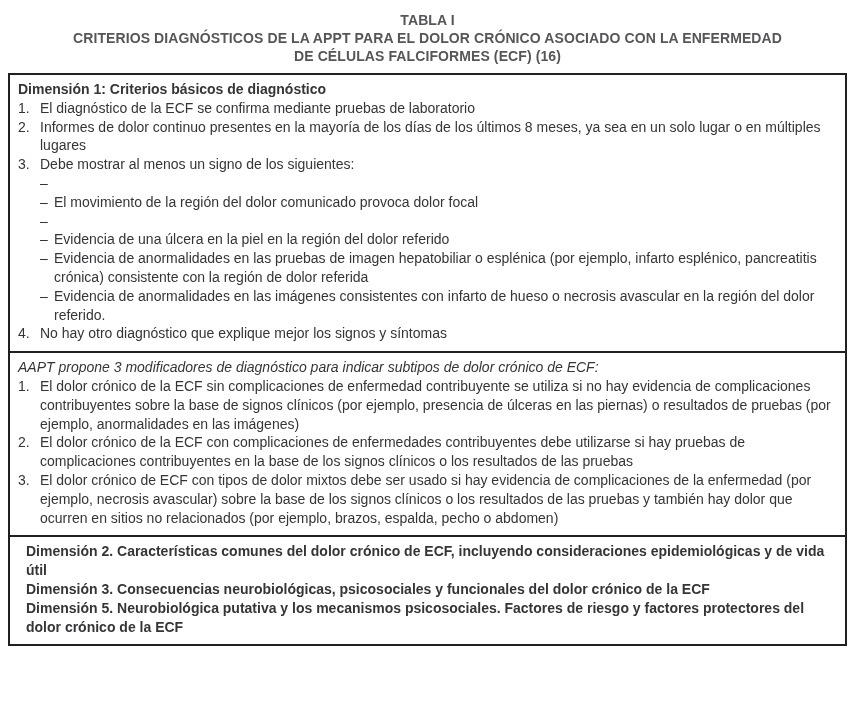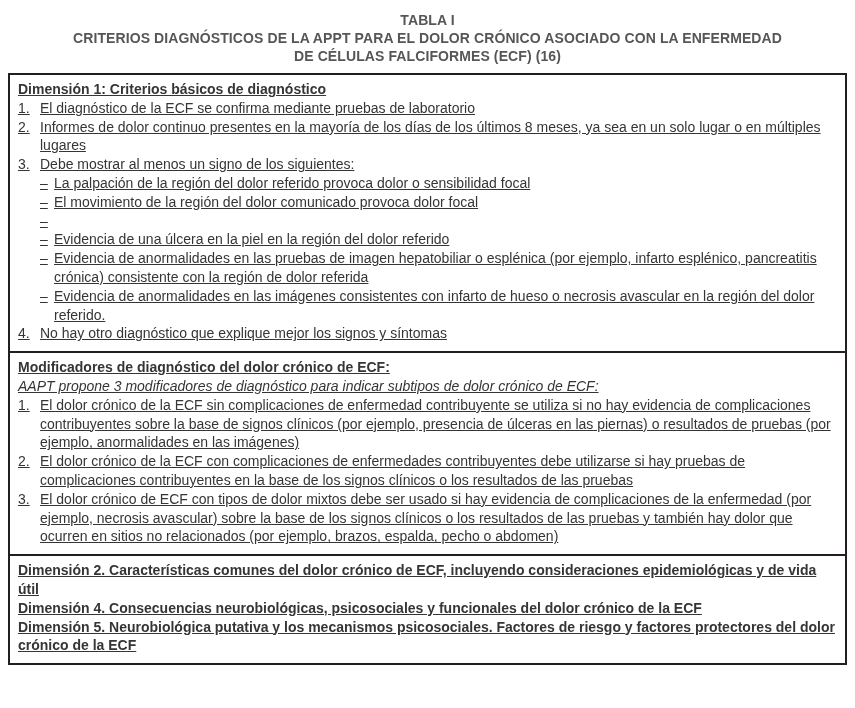--- a/index.html
+++ b/index.html
@@ -22,23 +22,22 @@
   }
   .criteria-table {
     margin:8px 8px 0 8px;
     border:2px solid var(--border, #231f20);
   }
   .section {
     padding:5px 8px 8px 8px;
     border-bottom:2px solid var(--border, #231f20);
     font-size:14px;
     line-height:18.8px;
-    text-decoration:underline;
   }
-  .section:last-child { border-bottom:none; }
+  .section:last-child { border-bottom:none;margin-left:8px; }
   .heading { font-weight:bold; }
   .intro { font-style:italic; }
   .item { display:flex; }
   .item .num { flex:0 0 22px; }
   .item.sub { padding-left:22px; }
   .item.sub .num { flex:0 0 14px; }
   .dim-line { font-weight:bold; }
 </style>
 </head>
 <body>
@@ -64,21 +63,20 @@
         <span class="num">2.</span>
         <span class="txt">Informes de dolor continuo presentes en la mayoría de los días de los últimos 8 meses, ya sea en un solo lugar o en múltiples lugares</span>
       </div>
       <div class="item">
         <span class="num">3.</span>
         <span class="txt">Debe mostrar al menos un signo de los siguientes:</span>
       </div>
 
       <div class="item sub">
         <span class="num">–</span>
-        <span class="txt">La palpación de la región del dolor referido provoca dolor o sensibilidad focal</span>
       </div>
       <div class="item sub">
         <span class="num">–</span>
         <span class="txt">El movimiento de la región del dolor comunicado provoca dolor focal</span>
       </div>
       <div class="item sub">
         <span class="num">–</span>
       </div>
       <div class="item sub">
         <span class="num">–</span>
@@ -93,37 +91,36 @@
         <span class="txt">Evidencia de anormalidades en las imágenes consistentes con infarto de hueso o necrosis avascular en la región del dolor referido.</span>
       </div>
 
       <div class="item">
         <span class="num">4.</span>
         <span class="txt">No hay otro diagnóstico que explique mejor los signos y síntomas</span>
       </div>
     </div>
 
     <div class="section">
-      <div class="heading">Modificadores de diagnóstico del dolor crónico de ECF:</div>
       <div class="intro">AAPT propone 3 modificadores de diagnóstico para indicar subtipos de dolor crónico de ECF:</div>
 
       <div class="item">
         <span class="num">1.</span>
         <span class="txt">El dolor crónico de la ECF sin complicaciones de enfermedad contribuyente se utiliza si no hay evidencia de complicaciones contribuyentes sobre la base de signos clínicos (por ejemplo, presencia de úlceras en las piernas) o resultados de pruebas (por ejemplo, anormalidades en las imágenes)</span>
       </div>
       <div class="item">
         <span class="num">2.</span>
         <span class="txt">El dolor crónico de la ECF con complicaciones de enfermedades contribuyentes debe utilizarse si hay pruebas de complicaciones contribuyentes en la base de los signos clínicos o los resultados de las pruebas</span>
       </div>
       <div class="item">
         <span class="num">3.</span>
         <span class="txt">El dolor crónico de ECF con tipos de dolor mixtos debe ser usado si hay evidencia de complicaciones de la enfermedad (por ejemplo, necrosis avascular) sobre la base de los signos clínicos o los resultados de las pruebas y también hay dolor que ocurren en sitios no relacionados (por ejemplo, brazos, espalda, pecho o abdomen)</span>
       </div>
     </div>
 
     <div class="section">
       <div class="dim-line">Dimensión 2. Características comunes del dolor crónico de ECF, incluyendo consideraciones epidemiológicas y de vida útil</div>
-      <div class="dim-line">Dimensión 4. Consecuencias neurobiológicas, psicosociales y funcionales del dolor crónico de la ECF</div>
+      <div class="dim-line">Dimensión 3. Consecuencias neurobiológicas, psicosociales y funcionales del dolor crónico de la ECF</div>
       <div class="dim-line">Dimensión 5. Neurobiológica putativa y los mecanismos psicosociales. Factores de riesgo y factores protectores del dolor crónico de la ECF</div>
     </div>
 
   </div>
 </div>
 
 </body></html>

